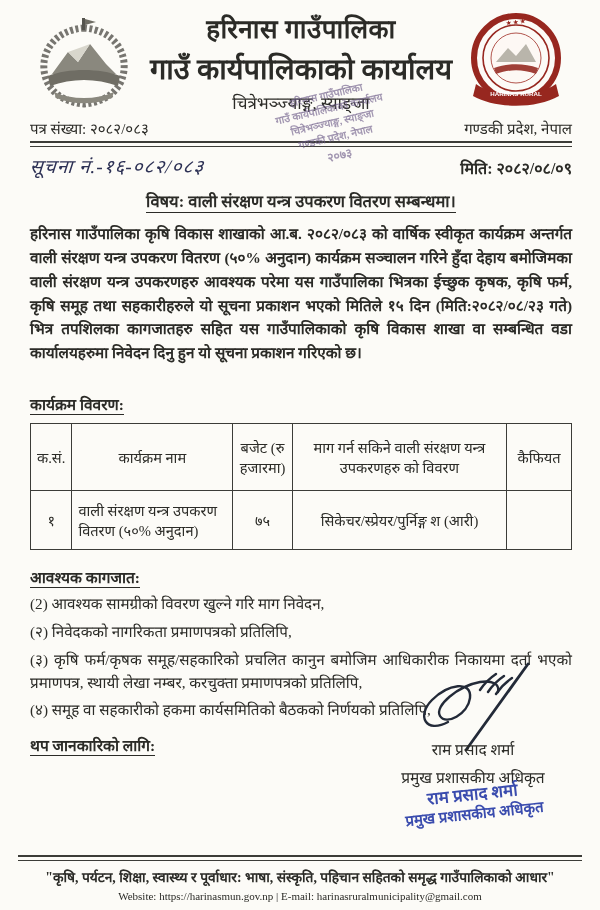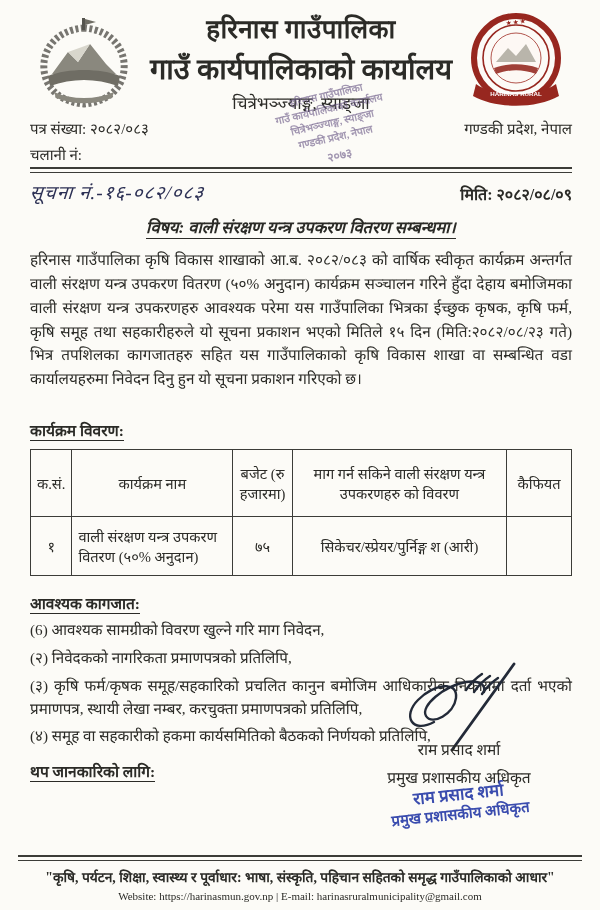--- a/index.html
+++ b/index.html
@@ -35,22 +35,22 @@
   .rule-double{height:3px;border-top:2.2px solid #3c3c38;border-bottom:1.6px solid #3c3c38;margin-top:3px;}
   .notice-row{display:flex;justify-content:space-between;align-items:flex-end;margin-top:6px;}
   .handwritten{
     font-size:19px;font-style:italic;color:#2c3054;
     transform:skewX(-4deg);letter-spacing:1px;
   }
   .date{font-size:16px;font-weight:bold;}
 
   
   .subject{text-align:center;font-weight:bold;font-size:16.5px;margin-top:10px;}
-  .subject span{border-bottom:1.6px solid #2b2b27;padding-bottom:1px;font-style:italic;}
-  .bodytext{font-size:15.3px;line-height:1.56;text-align:justify;margin-top:10px;}
+  .subject span{border-bottom:1.6px solid #2b2b27;padding-bottom:1px;}
+  .bodytext{font-size:15.3px;line-height:1.56;text-align:justify;margin-top:10px;font-weight:bold;}
 
   .sec-title{font-weight:bold;font-size:15.5px;margin-top:28px;}
   .sec-title span{border-bottom:1.6px solid #2b2b27;padding-bottom:1px;}
 
   
   table.prog{width:100%;border-collapse:collapse;margin-top:8px;padding-left:32px;}
   table.prog th,table.prog td{
     border:1.6px solid #3c3c38;font-size:14.6px;padding:4px 6px;
     font-weight:normal;vertical-align:middle;
   }
@@ -60,21 +60,21 @@
   .col-name{width:30%;}
   .col-budget{width:11%;text-align:center;}
   .col-desc{width:40%;text-align:center;}
   .col-rem{width:12%;text-align:center;}
 
   
   .doc-item{font-size:15.2px;line-height:1.5;margin-top:5px;text-align:justify;}
   .contact-line{font-size:15.2px;margin-top:6px;}
 
   
-  .sign-block{position:absolute;right:26px;top:660px;width:230px;text-align:center;}
+  .sign-block{position:absolute;right:12px;top:660px;width:230px;text-align:center;}
   .sign-svg{display:block;margin:0 auto;}
   .sign-name{font-size:15.5px;margin-top:-14px;}
   .sign-desig{font-size:15.5px;margin-top:6px;}
   .blue-stamp{
     display:inline-block;margin-top:-4px;transform:rotate(-6deg);
     color:#3a4cae;font-weight:bold;line-height:1.25;
   }
   .blue-stamp .bs1{font-size:17px;}
   .blue-stamp .bs2{font-size:15px;}
 
@@ -129,21 +129,20 @@
         <div>चित्रेभञ्ज्याङ्ग, स्याङ्जा</div>
         <div>गण्डकी प्रदेश, नेपाल</div>
         <div class="yr">२०७३</div>
       </div>
     </div>
 
     <div class="ref-row">
       <span>पत्र संख्या: २०८२/०८३</span>
       <span>गण्डकी प्रदेश, नेपाल</span>
     </div>
-    <div class="dispatch-row">चलानी नं:</div>
 
     <div class="rule-double"></div>
 
     <div class="notice-row">
       <span class="handwritten">सूचना नं.-१६-०८२/०८३</span>
       <span class="date">मिति: २०८२/०८/०९</span>
     </div>
 
     <div class="subject">
       <span>विषय: वाली संरक्षण यन्त्र उपकरण वितरण सम्बन्धमा।</span>
@@ -169,21 +168,21 @@
         <td class="col-budget">७५</td>
         <td class="col-desc">सिकेचर/स्प्रेयर/पुर्निङ्ग श (आरी)</td>
         <td class="col-rem"></td>
       </tr>
     </tbody>
       </table>
 
     <div class="sec-title" style="margin-top:16px;">
       <span>आवश्यक कागजात:</span>
     </div>
-    <div class="doc-item">(6) आवश्यक सामग्रीको विवरण खुल्ने गरि माग निवेदन,</div>
+    <div class="doc-item">(2) आवश्यक सामग्रीको विवरण खुल्ने गरि माग निवेदन,</div>
     <div class="doc-item">(२) निवेदकको नागरिकता प्रमाणपत्रको प्रतिलिपि,</div>
     <div class="doc-item">(३) कृषि फर्म/कृषक समूह/सहकारिको प्रचलित कानुन बमोजिम आधिकारीक निकायमा दर्ता भएको प्रमाणपत्र, स्थायी लेखा नम्बर, करचुक्ता प्रमाणपत्रको प्रतिलिपि,</div>
     <div class="doc-item">(४) समूह वा सहकारीको हकमा कार्यसमितिको बैठकको निर्णयको प्रतिलिपि,</div>
 
     <div class="sec-title" style="margin-top:12px;">
       <span>थप जानकारिको लागि:</span>
     </div>
 
   </div>
 

